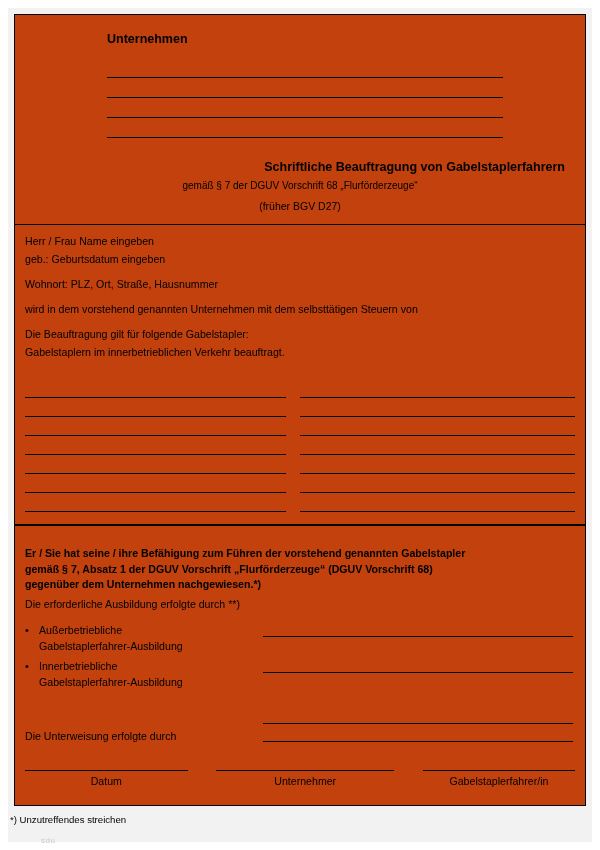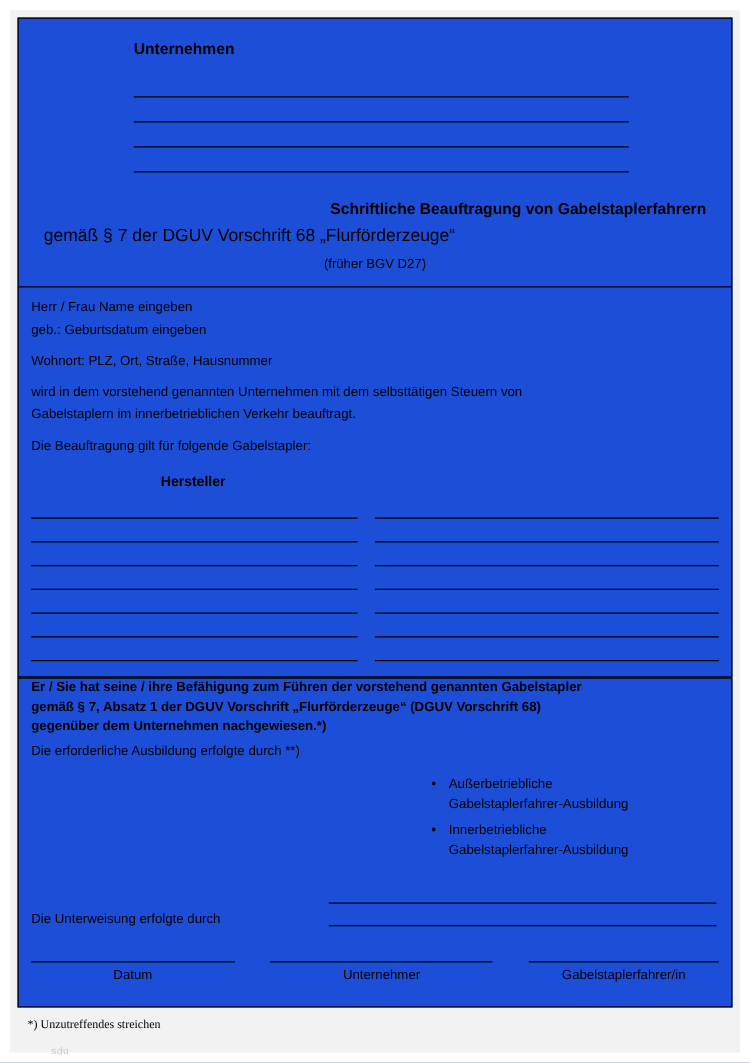--- a/index.html
+++ b/index.html
@@ -22,21 +22,21 @@
     height: 834px;
     background: #f2f2f2;
     box-sizing: border-box;
   }
   .doc {
     position: absolute;
     left: 6px;
     top: 6px;
     width: 572px;
     height: 792px;
-    background: #1d4ed8;
+    background: #c2410c;
     border: 1px solid #000;
     box-sizing: border-box;
   }
   
   .block-top {
     border-bottom: 1px solid #000;
     padding: 14px 0 12px 0;
     box-sizing: border-box;
   }
   .company-title {
@@ -53,22 +53,22 @@
     border-bottom: 1px solid #000;
   }
   .main-title {
     text-align: right;
     font-size: 12.5px;
     font-weight: bold;
     margin-top: 22px;
     padding: 0 20px;
   }
   .sub-title {
-    text-align: left;
-    font-size: 14px;
+    text-align: center;
+    font-size: 10px;
     margin-top: 6px;
     padding: 0 20px;
   }
   .sub-title2 {
     text-align: center;
     font-size: 10.5px;
     margin-top: 9px;
     padding: 0 20px;
   }
   
@@ -123,38 +123,37 @@
   }
   .cell.right {
     width: 50%;
   }
   .spacer-after-table {
     height: 8px;
   }
   
   .block-decl {
     border-top: 1px solid #000;
-    padding: 0 10px 6px 10px;
+    padding: 20px 10px 6px 10px;
     box-sizing: border-box;
   }
   .dtext {
     font-size: 10.6px;
     line-height: 15.5px;
   }
   .dtext.b {
     font-weight: bold;
   }
   .bullets {
     margin-top: 10px;
   }
   .bullet-row {
     display: flex;
-    align-items: flex-end;
+    align-items: flex-start;
     margin-bottom: 4px;
-    flex-direction: column;
   }
   .bullet-label {
     width: 230px;
     font-size: 10.6px;
     line-height: 16px;
     padding-left: 14px;
     position: relative;
     box-sizing: border-box;
   }
   .bullet-label::before {
@@ -204,24 +203,23 @@
     border-top: 1px solid #000;
     height: 1px;
     margin-bottom: 3px;
   }
   .sig-1 { width: 31%; }
   .sig-2 { width: 34%; margin-left: 3%; }
   .sig-3 { width: 29%; margin-left: 3%; }
   
   .footnote {
     position: absolute;
-    left: 14px;
+    left: 2px;
     top: 806px;
     font-size: 9.6px;
-    font-family: Liberation Serif, serif;
   }
   .watermark {
     position: absolute;
     left: 26px;
     top: 821px;
     font-size: 8px;
     color: #c8c8c8;
     letter-spacing: 0.5px;
   }
 </style>
@@ -242,25 +240,24 @@
       <div class="main-title">Schriftliche Beauftragung von Gabelstaplerfahrern</div>
       <div class="sub-title">gemäß § 7 der DGUV Vorschrift 68 „Flurförderzeuge“</div>
       <div class="sub-title2">(früher BGV D27)</div>
     </div>
 
     <div class="block-person">
       <div class="ptext">Herr / Frau Name eingeben</div>
       <div class="ptext">geb.: Geburtsdatum eingeben</div>
       <div class="ptext gap">Wohnort: PLZ, Ort, Straße, Hausnummer</div>
       <div class="ptext gap2">wird in dem vorstehend genannten Unternehmen mit dem selbsttätigen Steuern von</div>
+      <div class="ptext gap">Die Beauftragung gilt für folgende Gabelstapler:</div>
       <div class="ptext">Gabelstaplern im innerbetrieblichen Verkehr beauftragt.</div>
-      <div class="ptext gap">Die Beauftragung gilt für folgende Gabelstapler:</div>
 
       <div class="table-head">
-        <div class="th-left">Hersteller</div>
       </div>
 
       <div class="table-rows">
         <div class="trow">
           <div class="cell left"></div>
           <div class="cell right"></div>
         </div>
         <div class="trow">
           <div class="cell left"></div>
           <div class="cell right"></div>

